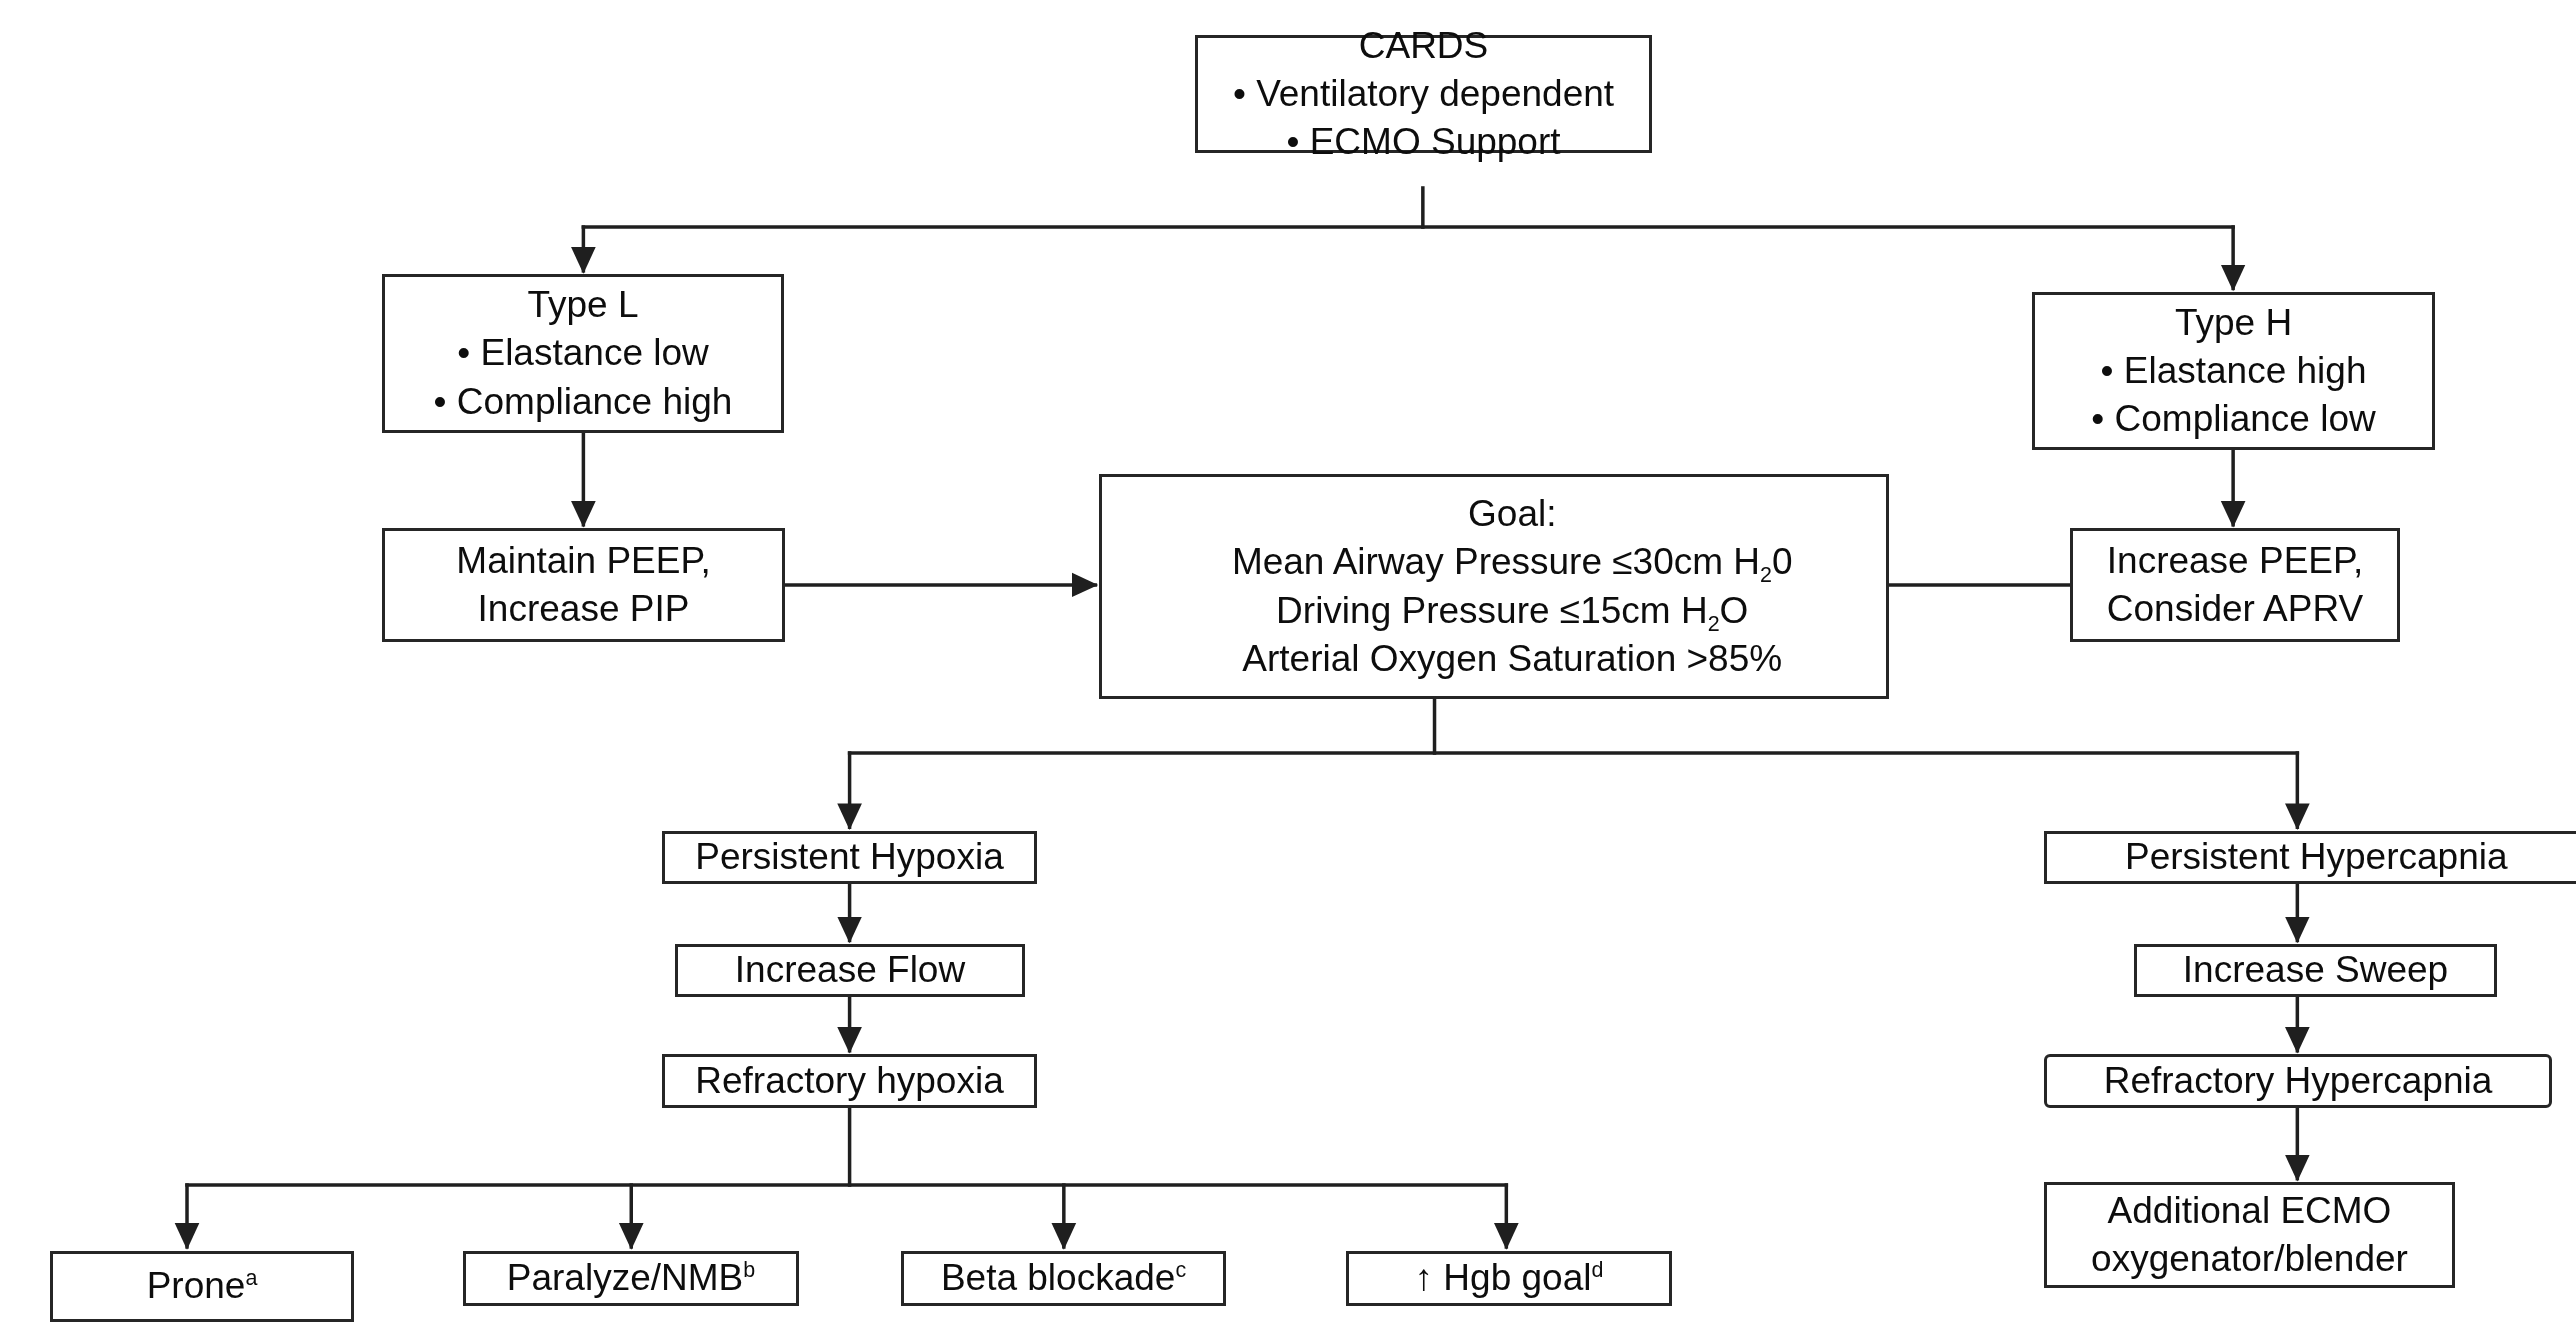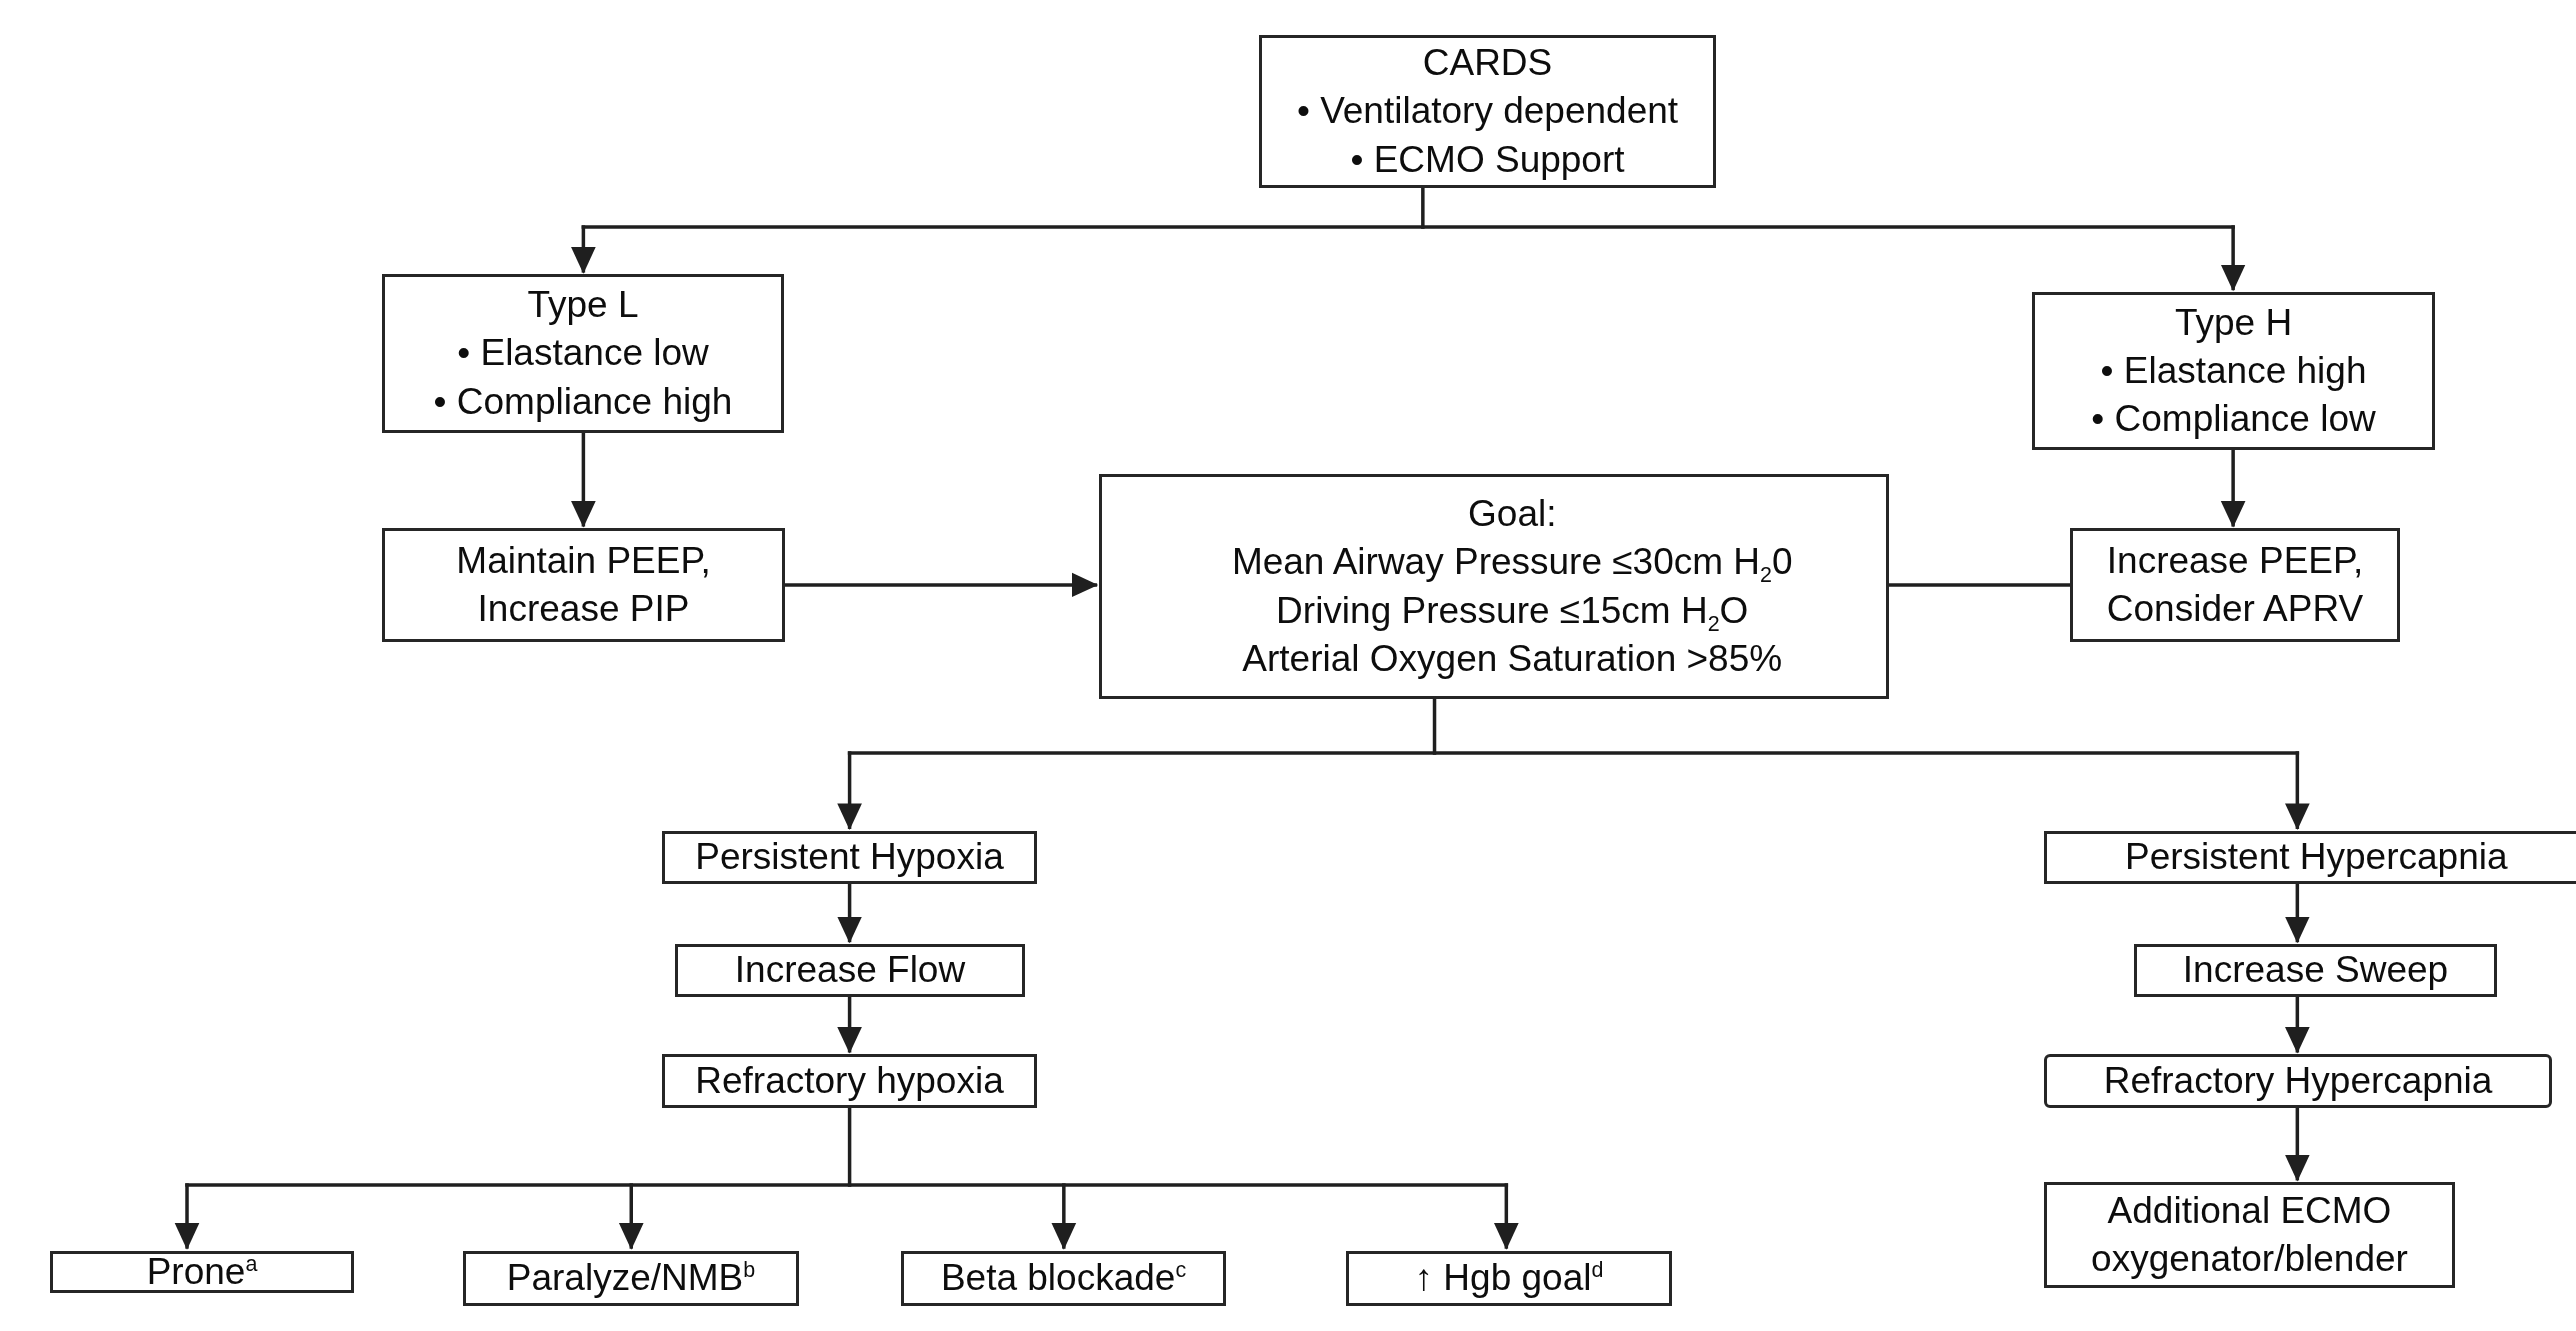--- a/index.html
+++ b/index.html
@@ -93,21 +93,21 @@
     <line x1="320" y1="2030" x2="320" y2="2136" marker-end="url(#ah)"></line>
     <line x1="1081" y1="2030" x2="1081" y2="2136" marker-end="url(#ah)"></line>
     <line x1="1822" y1="2030" x2="1822" y2="2136" marker-end="url(#ah)"></line>
     <line x1="2580" y1="2030" x2="2580" y2="2136" marker-end="url(#ah)"></line>
 
     <line x1="3935" y1="1513" x2="3935" y2="1611" marker-end="url(#ah)"></line>
     <line x1="3935" y1="1707" x2="3935" y2="1800" marker-end="url(#ah)"></line>
     <line x1="3935" y1="1898" x2="3935" y2="2019" marker-end="url(#ah)"></line>
   </svg>
 
-  <div class="node" style="left:1259px; top:35px; width:457px; height:153px;">
+  <div class="node" style="left:1195px; top:35px; width:457px; height:118px;">
     <div class="ln">CARDS</div>
     <div class="ln">•  Ventilatory dependent</div>
     <div class="ln">•  ECMO Support</div>
   </div>
 
   <div class="node" style="left:382px; top:274px; width:402px; height:159px;">
     <div class="ln">Type L</div>
     <div class="ln">•  Elastance low</div>
     <div class="ln">•  Compliance high</div>
   </div>
@@ -140,21 +140,21 @@
   </div>
 
   <div class="node" style="left:675px; top:944px; width:350px; height:53px;">
     <div class="ln">Increase Flow</div>
   </div>
 
   <div class="node" style="left:662px; top:1054px; width:375px; height:54px;">
     <div class="ln">Refractory hypoxia</div>
   </div>
 
-  <div class="node" style="left:50px; top:1251px; width:304px; height:42px;">
+  <div class="node" style="left:50px; top:1251px; width:304px; height:71px;">
     <div class="ln"><span>Prone</span><sup>a</sup></div>
   </div>
 
   <div class="node" style="left:463px; top:1251px; width:336px; height:55px;">
     <div class="ln"><span>Paralyze/NMB</span><sup>b</sup></div>
   </div>
 
   <div class="node" style="left:901px; top:1251px; width:325px; height:55px;">
     <div class="ln"><span>Beta blockade</span><sup>c</sup></div>
   </div>

